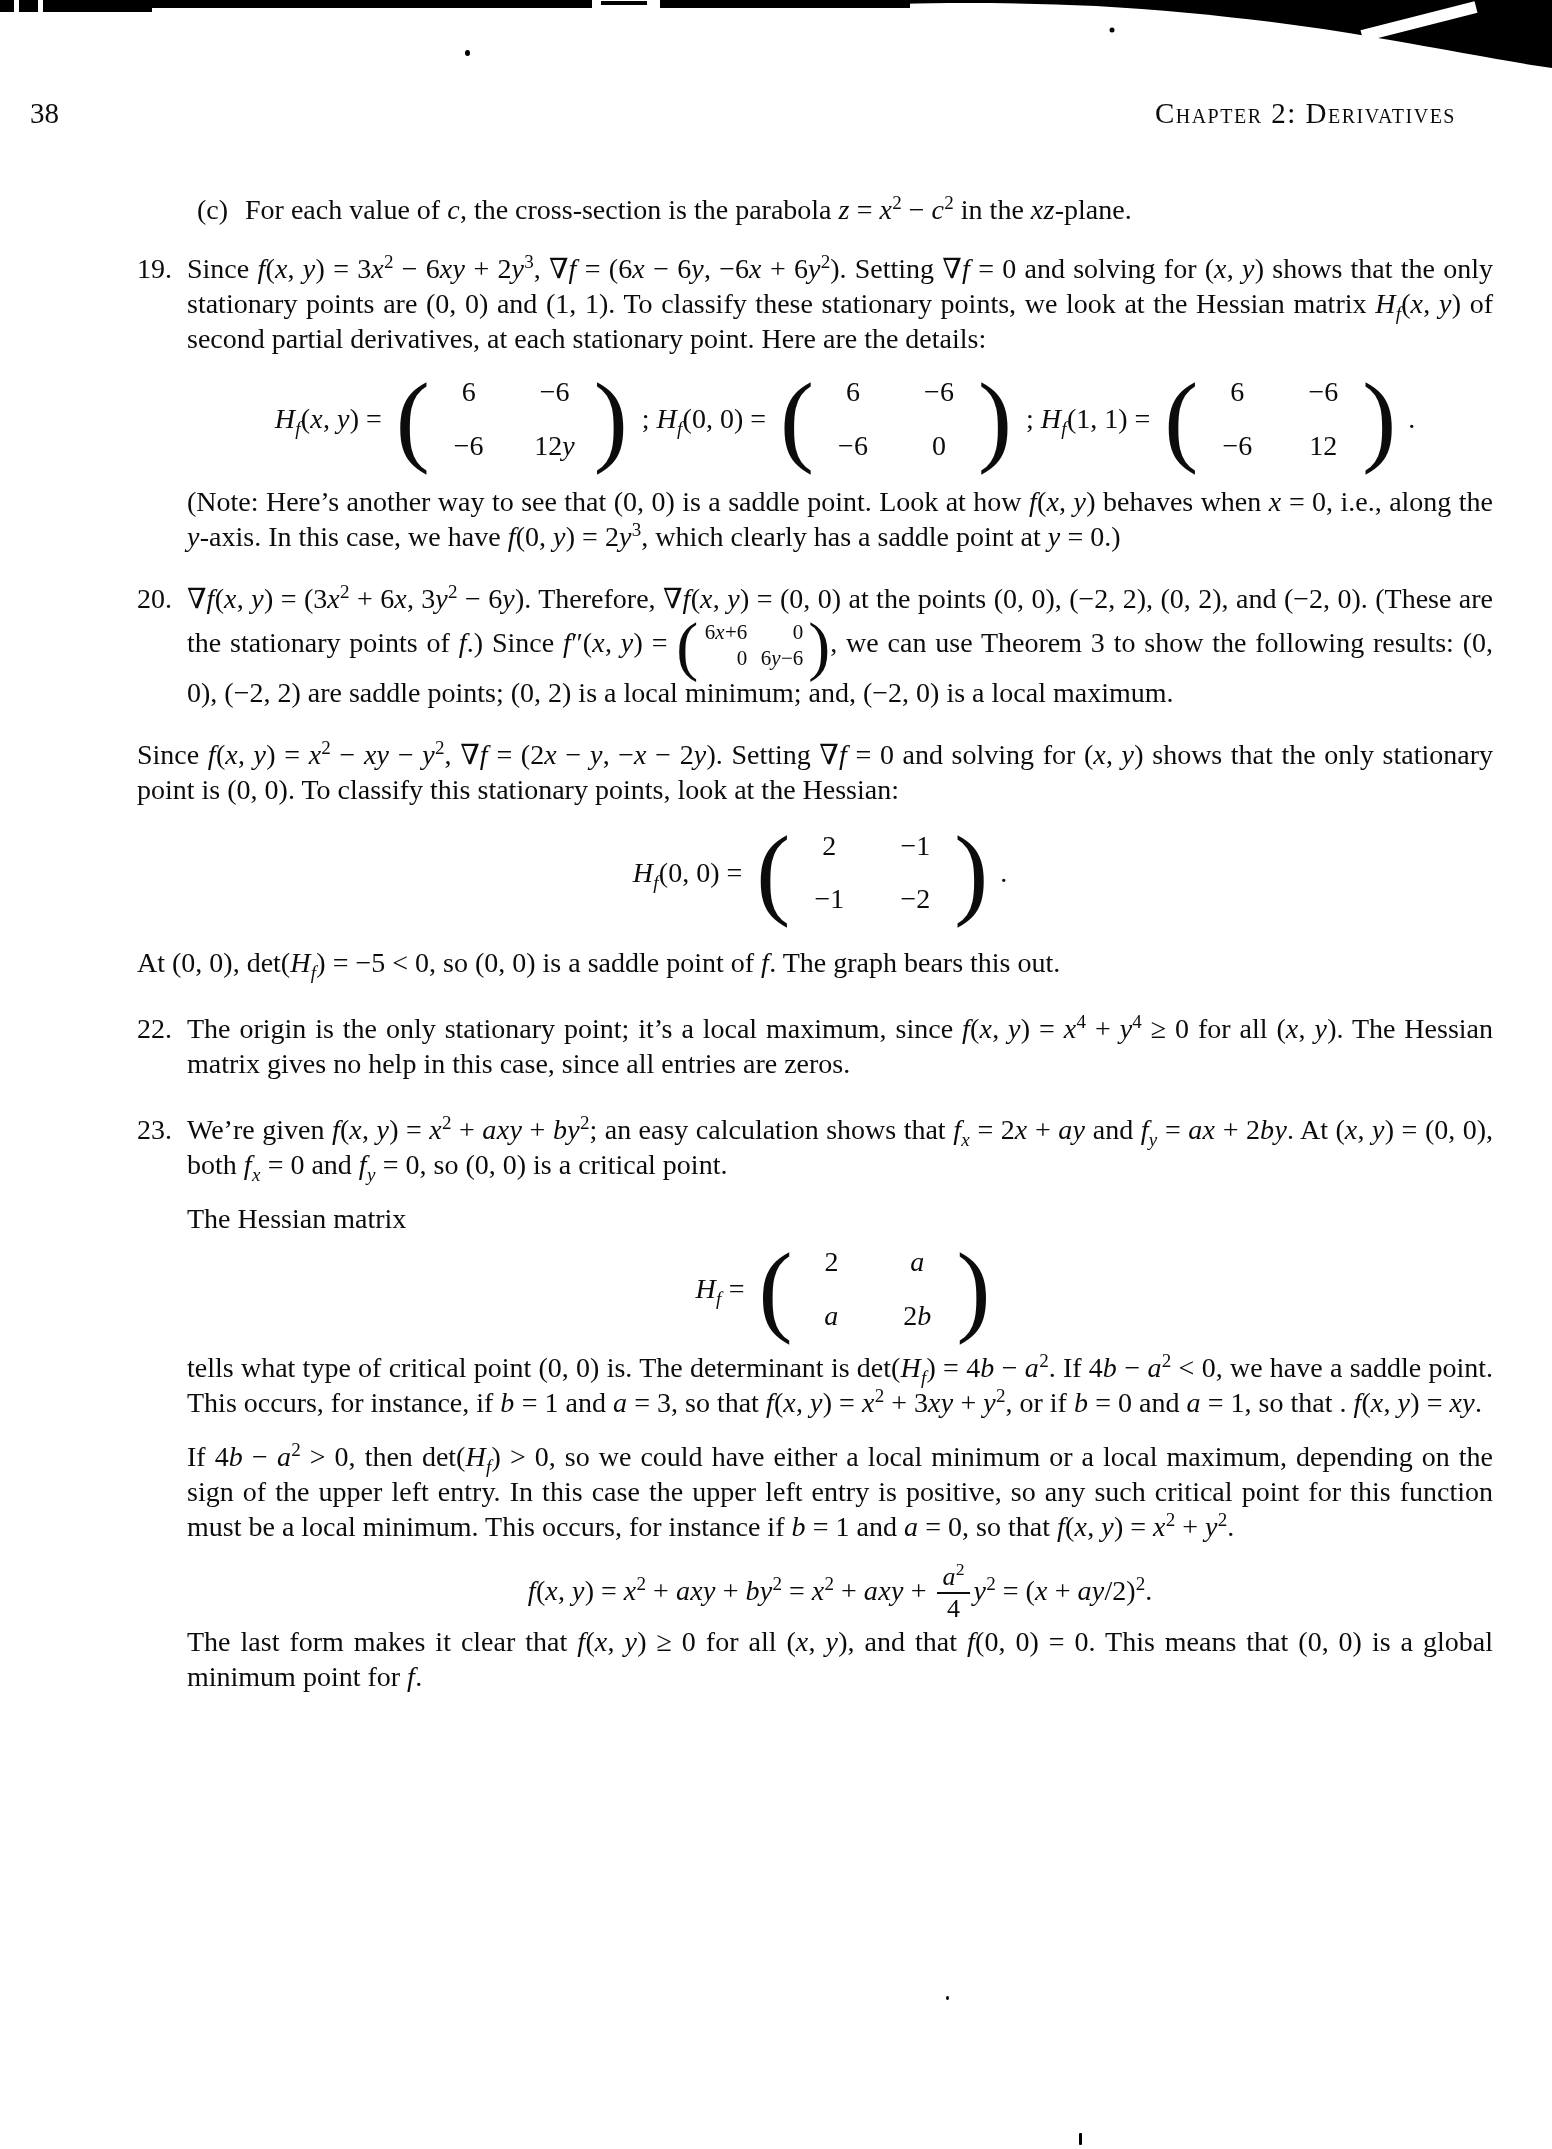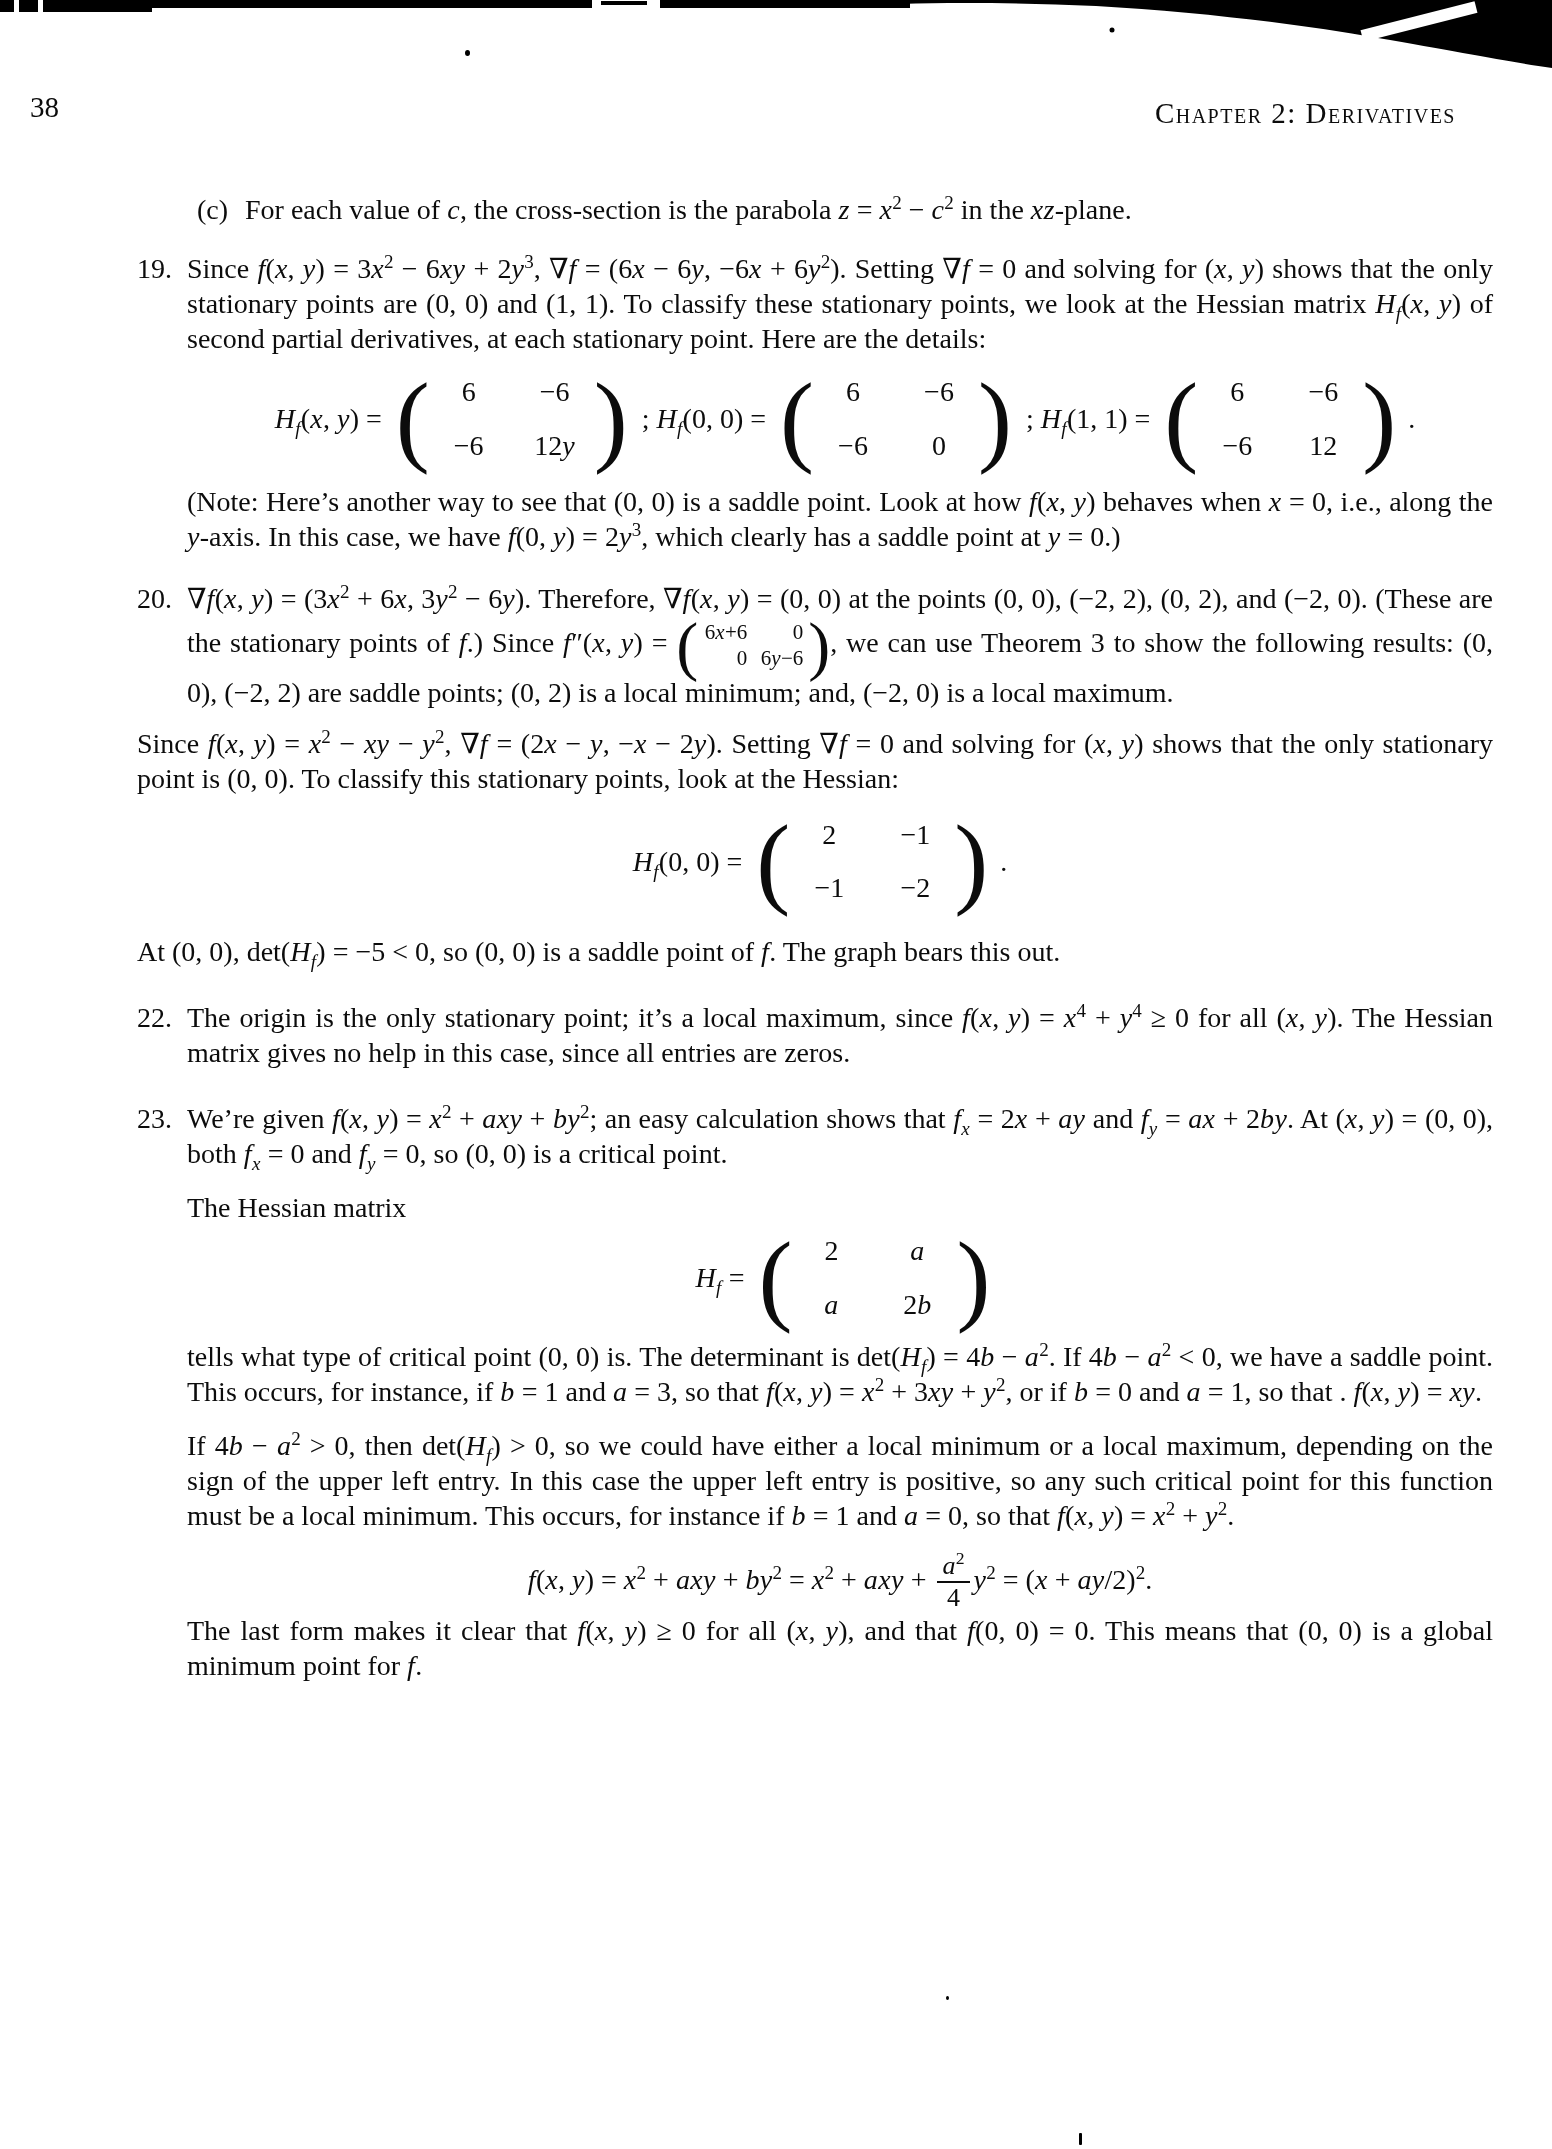--- a/index.html
+++ b/index.html
@@ -14,42 +14,42 @@
   .bn{position:absolute;top:0;width:5px;height:12px;background:#fff}
   .bn1{left:14px}.bn2{left:38px}
   .bar2{position:absolute;left:601px;top:1px;width:46px;height:4px;background:#000}
   .bar3{position:absolute;left:660px;top:0;width:250px;height:8px;background:#000}
   .blob{position:absolute;right:0;top:0}
   .speck{position:absolute;background:#000;border-radius:50%}
   .sp1{left:465px;top:50px;width:5px;height:6px}
   .sp2{left:946px;top:1996px;width:3px;height:4px}
   .tick-br{position:absolute;left:1079px;top:2133px;width:3px;height:12px;background:#000;border-radius:1px}
   
-  .page-number{position:absolute;left:30px;top:91px;font-size:29px}
+  .page-number{position:absolute;left:30px;top:97px;font-size:29px}
   .chapter-header{
     position:absolute;right:96px;top:97px;font-size:29px;
     font-variant:small-caps;letter-spacing:1.5px;white-space:nowrap;
   }
   
   .content{
     position:absolute;left:137px;top:192px;width:1356px;
     font-size:28px;line-height:35px;text-align:justify;
   }
   .content i{letter-spacing:.3px}
   sup{font-size:.68em;line-height:0}
   sub{font-size:.68em;line-height:0}
   .item{display:flex}
   .ilabel{flex:0 0 50px;text-align:left}
   .ibody{flex:1;min-width:0}
   .ibody p{margin:0}
   .sub-c{margin-left:60px;margin-bottom:24px}
   .sub-c .ilabel{flex:0 0 48px}
   #item19 .p2{margin-bottom:12px}
   #item19 .note{margin-bottom:27px}
-  #item20{margin-bottom:16px}
+  #item20{margin-bottom:27px}
   #item21 .p2{margin-bottom:31px}
   #item22{margin-bottom:31px}
   #item23 .lead{margin-bottom:19px}
   #item23 .p2{margin-bottom:19px}
   #item23 .p3{margin-bottom:19px}
   #item23 .p4{margin-bottom:6px}
   
   .mdisplay{display:flex;justify-content:center;align-items:center;text-align:left}
   .mdisplay19{margin:18px 0 20px}
   .mdisplay21{margin:20px 0 28px}

